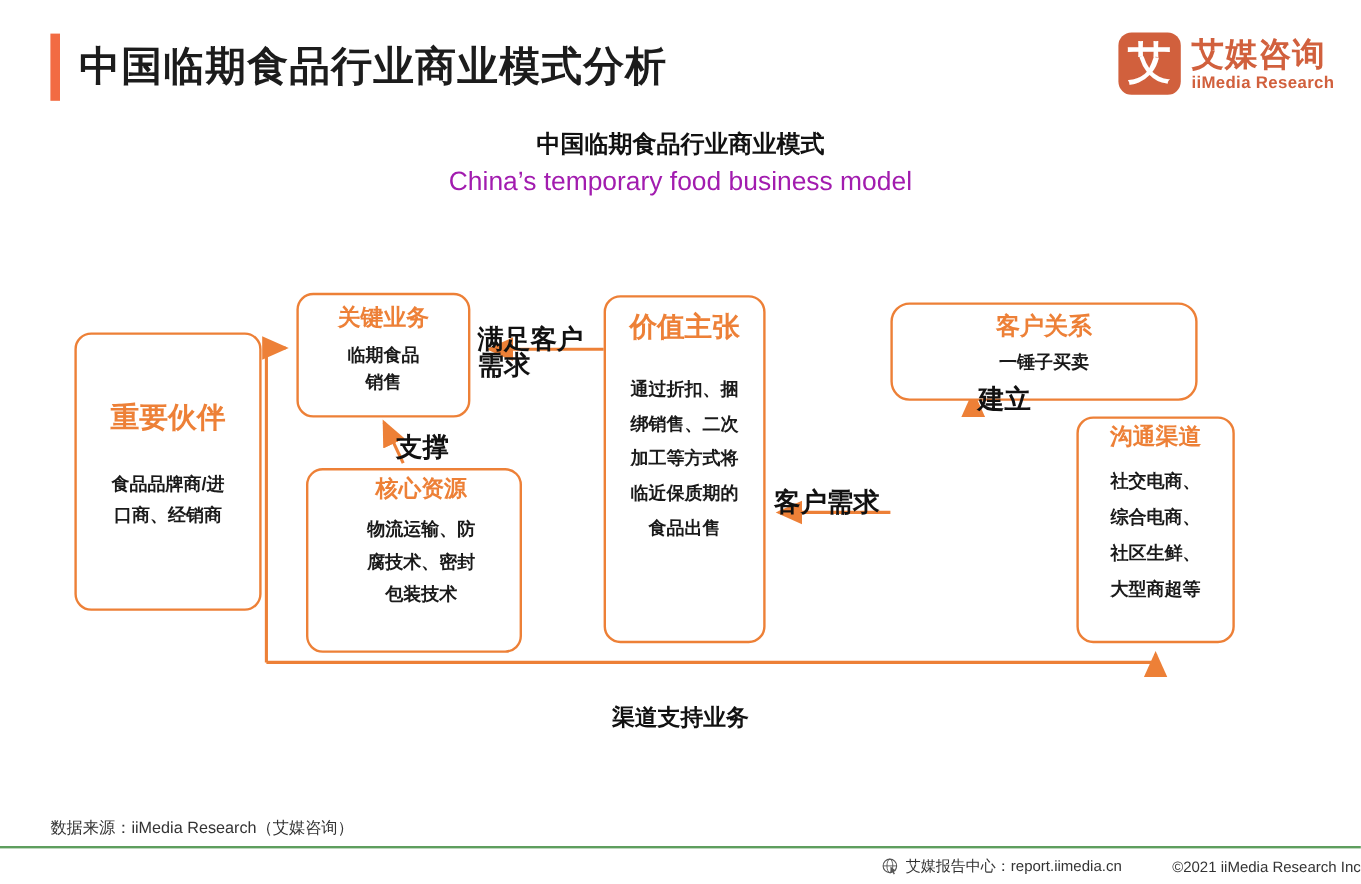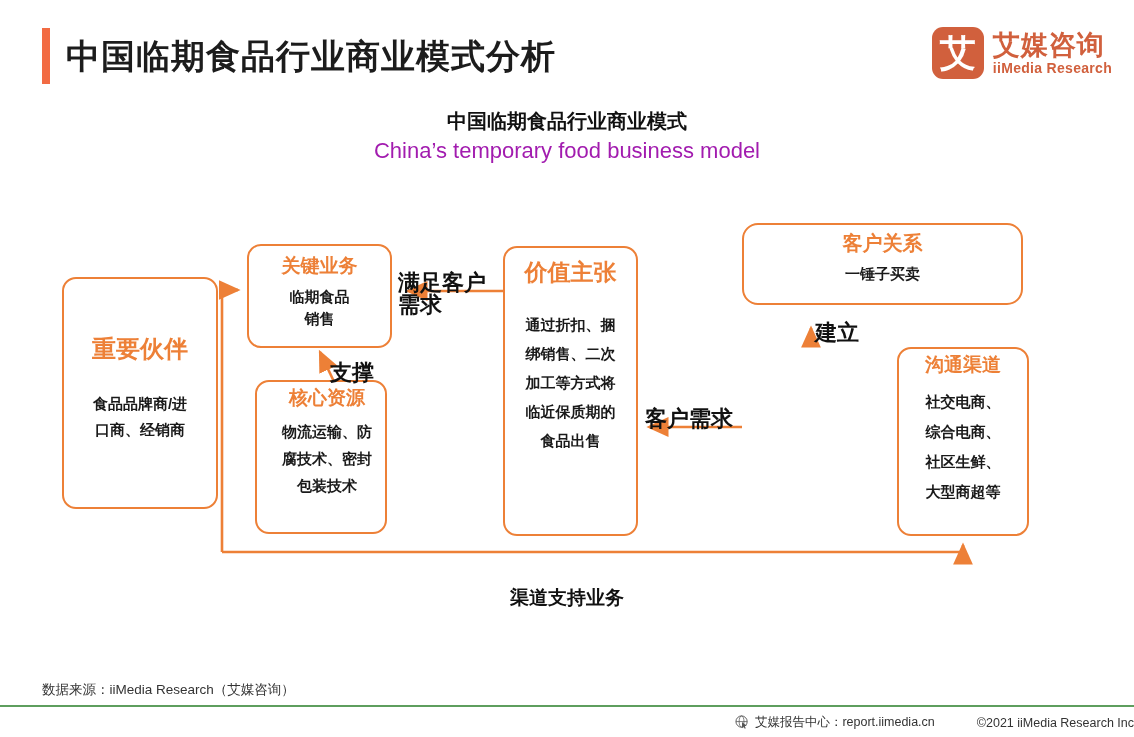--- a/index.html
+++ b/index.html
@@ -56,29 +56,29 @@
 
   
   #n-partners{left:62px;  top:277px; width:156px; height:232px; justify-content:flex-start; padding-top:0;}
   #n-partners .ttl{margin-top:58px;font-size:24px;}
   #n-partners .body{margin-top:30px;}
 
   #n-keyact{left:247px; top:244px; width:145px; height:104px;}
   #n-keyact .ttl{margin-top:8px;}
   #n-keyact .body{margin-top:8px;line-height:22px;}
 
-  #n-core{left:255px; top:380px; width:132px; height:154px;padding-left:12px;}
+  #n-core{left:255px; top:390px; width:180px; height:154px;padding-left:12px;}
   #n-core .ttl{margin-top:4px;}
   #n-core .body{margin-top:8px;line-height:27px;}
 
   #n-value{left:503px; top:246px; width:135px; height:290px;}
   #n-value .ttl{margin-top:12px;font-size:23px;}
   #n-value .body{margin-top:26px;line-height:29px;}
 
-  #n-custrel{left:742px; top:223px; width:281px; height:82px;border-radius:16px;}
+  #n-custrel{left:742px; top:252px; width:256px; height:82px;border-radius:16px;}
   #n-custrel .ttl{margin-top:6px;font-size:20px;}
   #n-custrel .body{margin-top:6px;}
 
   #n-custseg{left:742px; top:347px; width:138px; height:189px;}
   #n-custseg .ttl{margin-top:4px;}
   #n-custseg .body{margin-top:36px;line-height:30px;}
 
   #n-channel{left:897px; top:347px; width:132px; height:189px;}
   #n-channel .ttl{margin-top:4px;}
   #n-channel .body{margin-top:10px;line-height:30px;}

